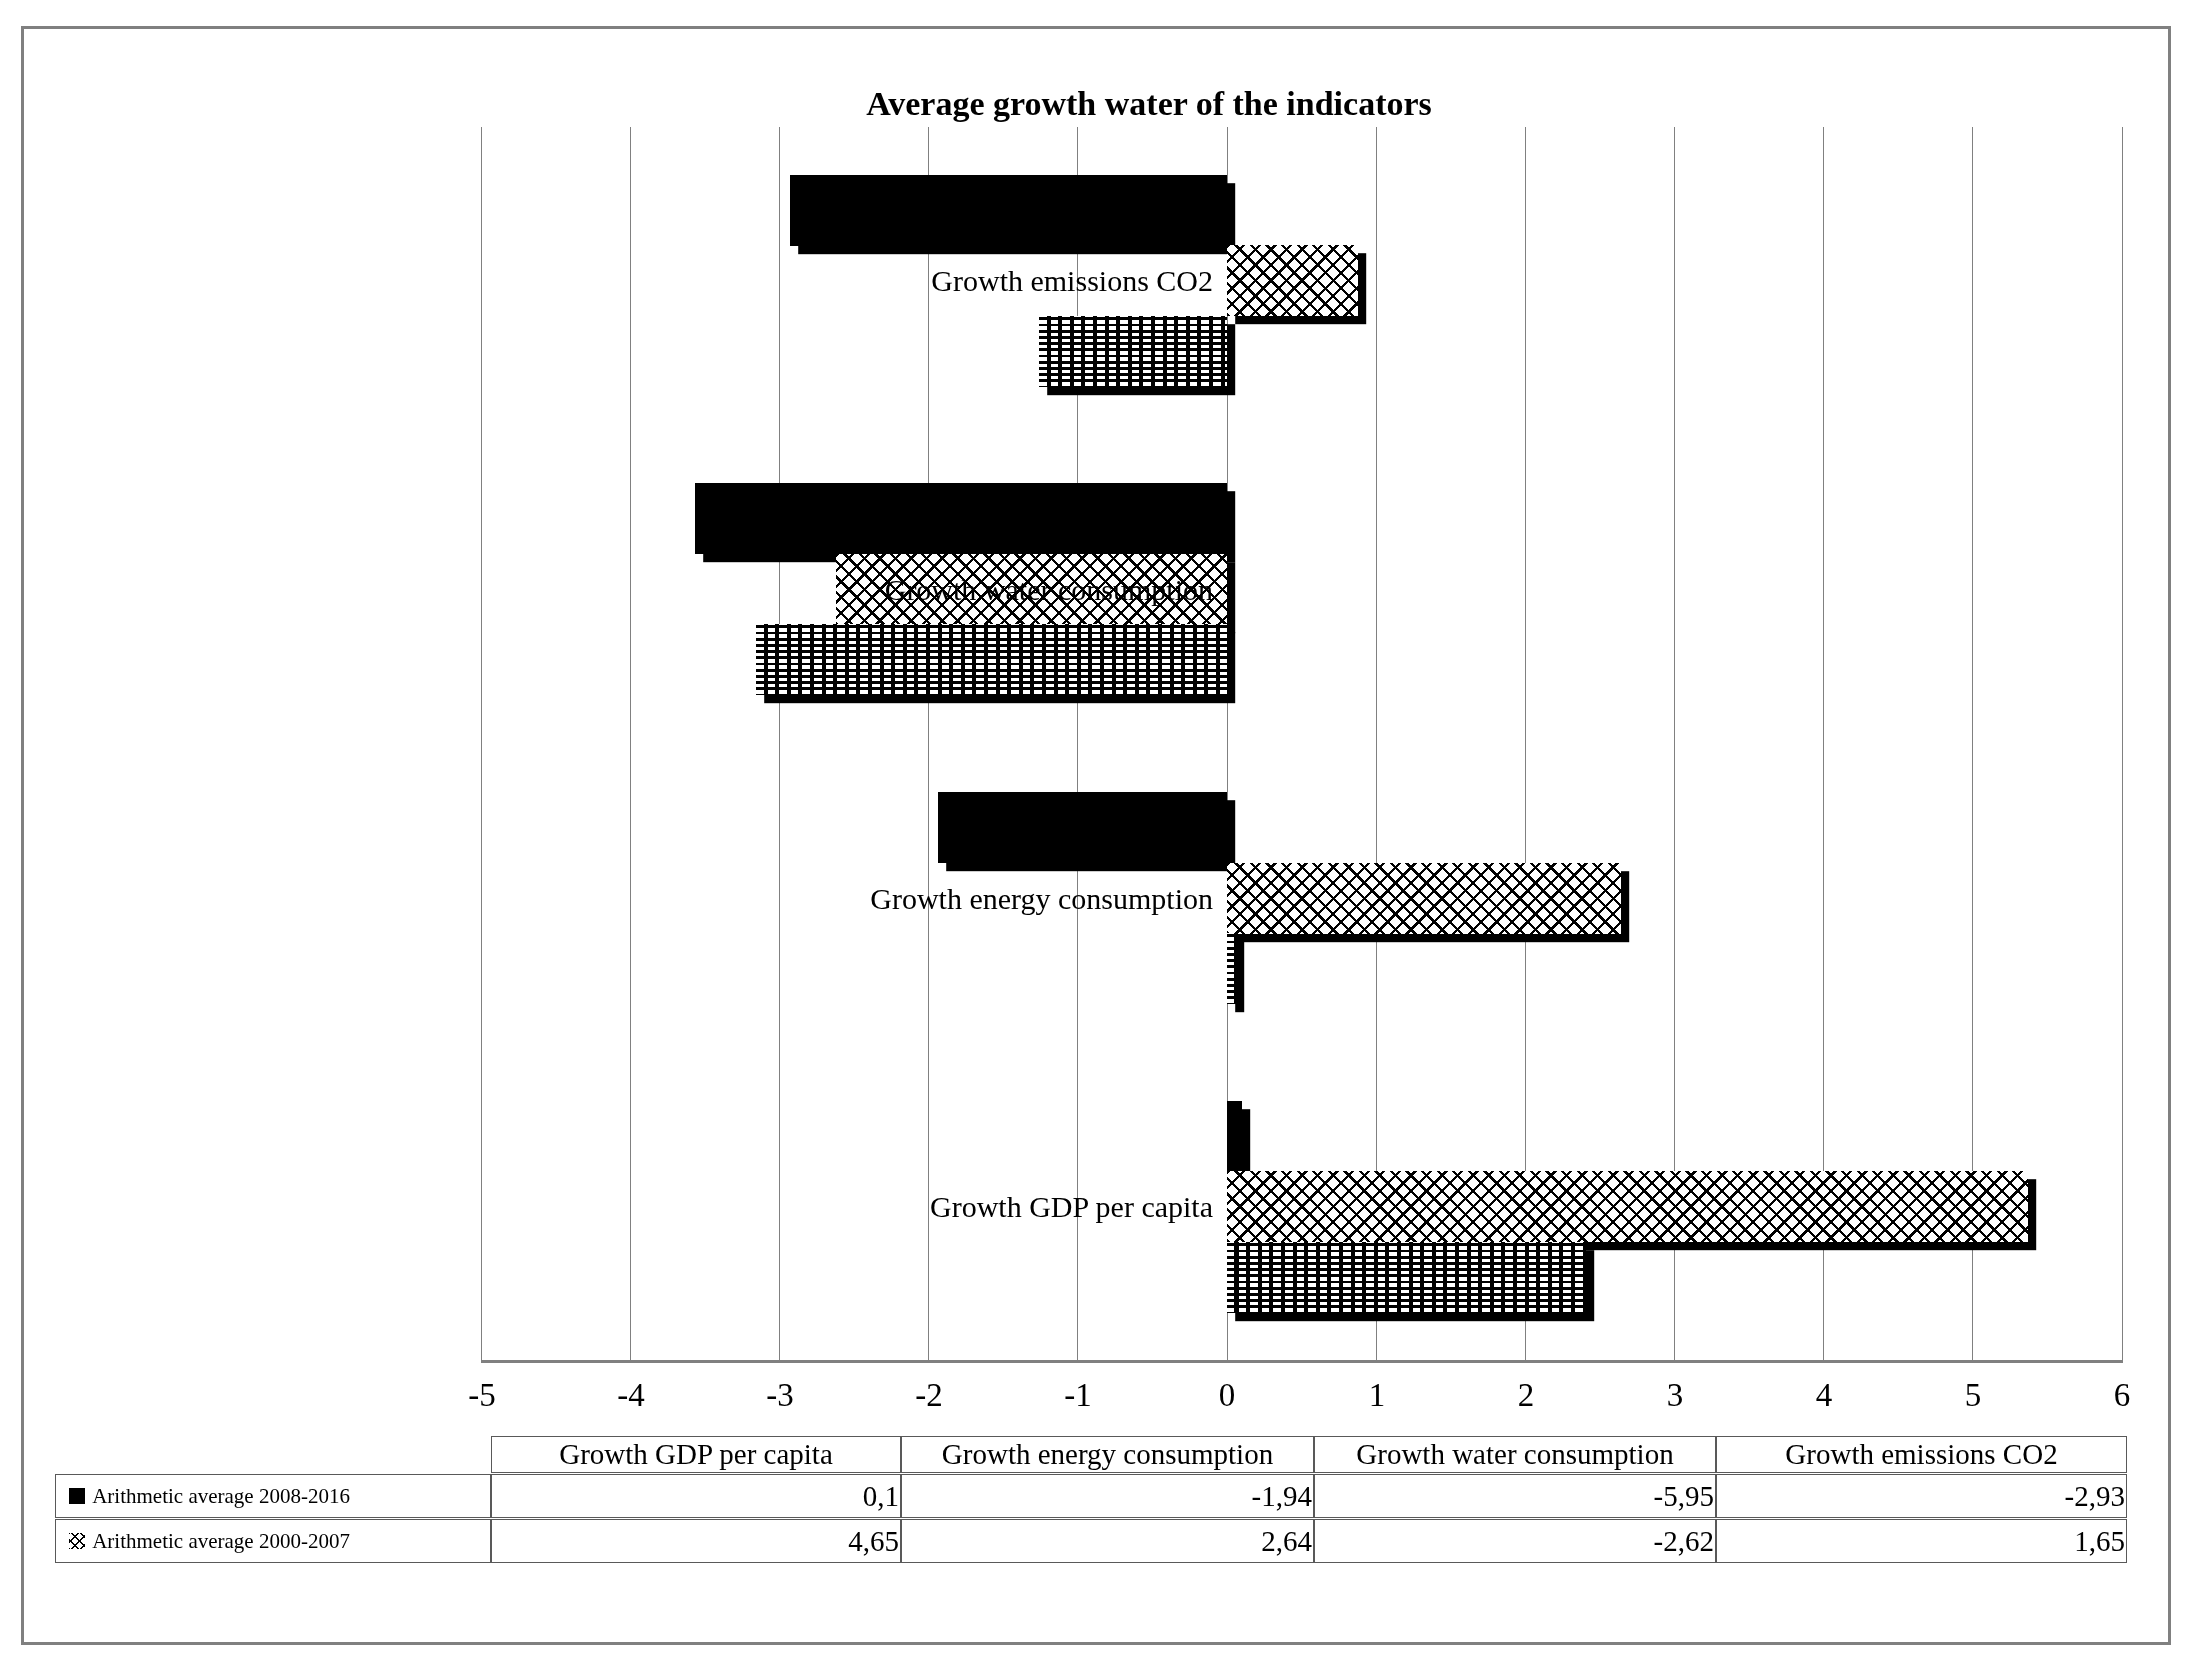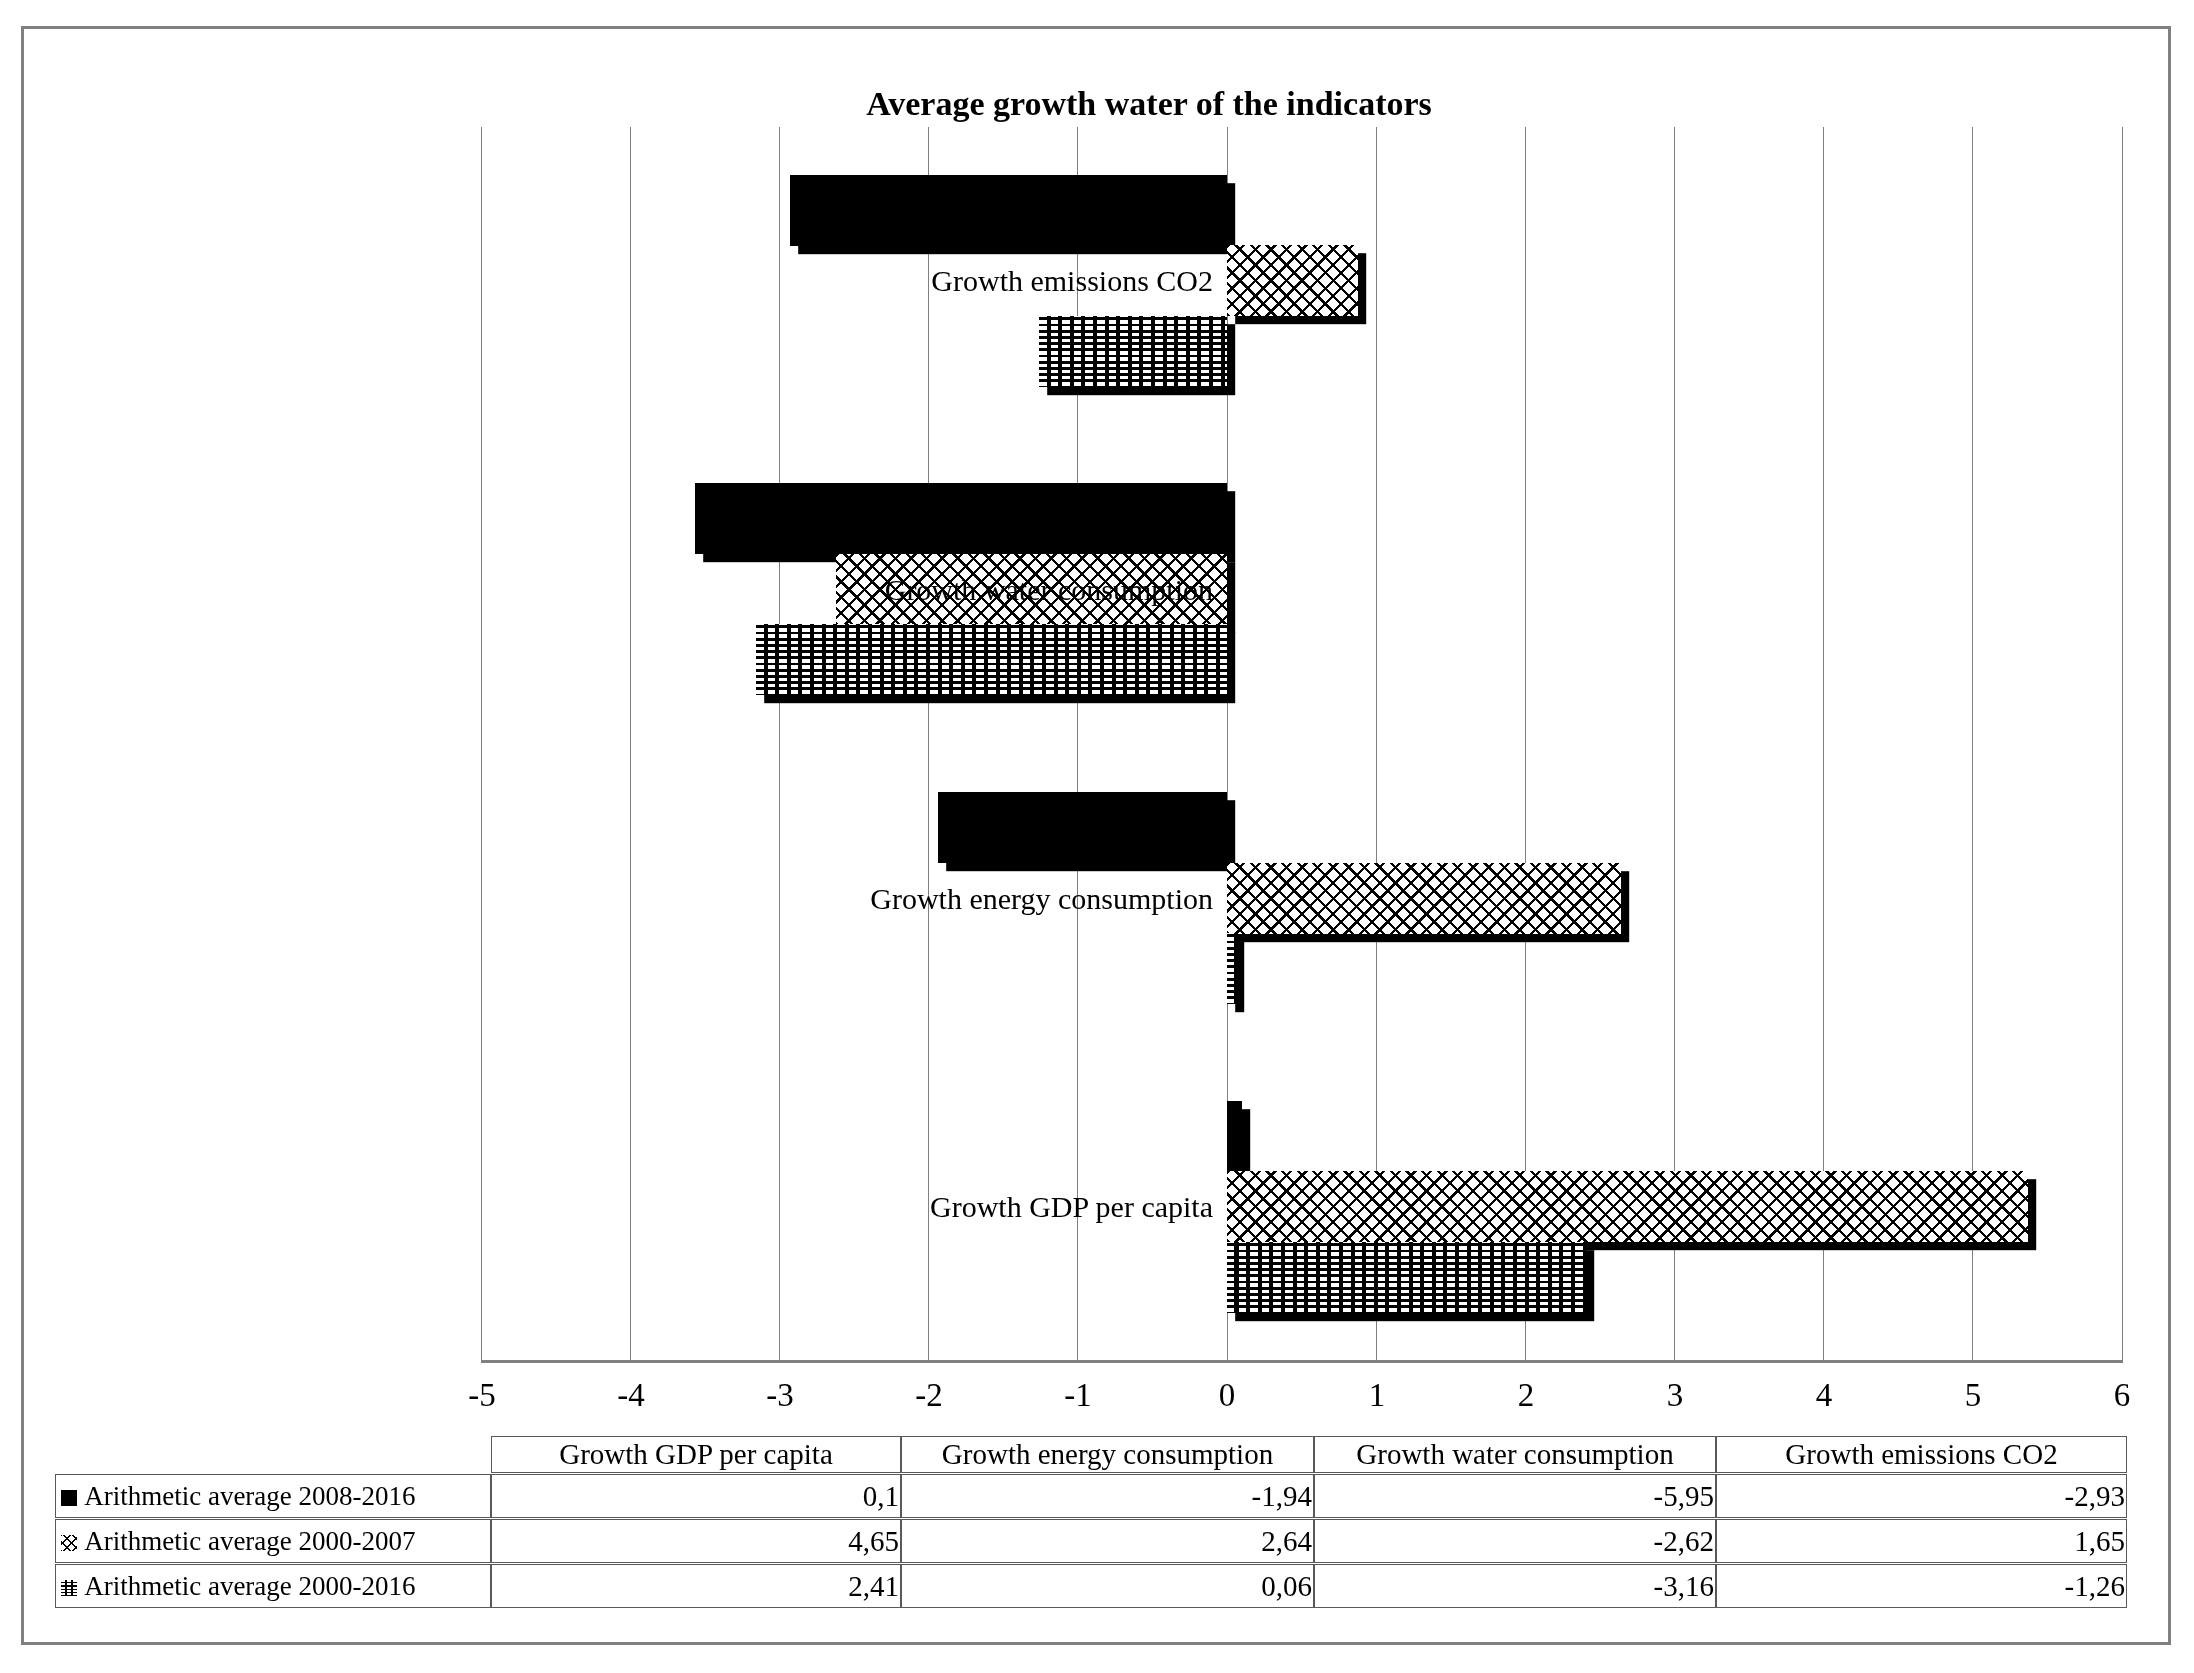--- a/index.html
+++ b/index.html
@@ -61,21 +61,21 @@
     table-layout:fixed;border-collapse:separate;border-spacing:0 1.4px;
     font-size:29px;
   }
   table.data-table td,table.data-table th{
     border:1.4px solid #595959;background:#fff;font-weight:normal;
     vertical-align:middle;overflow:hidden;white-space:nowrap;
   }
   table.data-table th.colhead{height:33px;text-align:center;}
   table.data-table td.val{height:40px;text-align:right;}
   table.data-table th.legend{
-    height:40px;text-align:left;padding-left:5px;font-size:27px;
+    height:40px;text-align:left;padding-left:13px;font-size:21px;
   }
   table.data-table th.corner{border:none;background:transparent;}
   .swatch{
     display:inline-block;width:16.4px;height:16.4px;margin-right:6.8px;
     vertical-align:-1.4px;
   }
 </style>
 </head>
 <body>
 
@@ -152,22 +152,15 @@
         <td class="val">-5,95</td>
         <td class="val">-2,93</td>
       </tr>
       <tr>
         <th class="legend"><span class="swatch pat-hatch-sm"></span>Arithmetic average 2000-2007</th>
         <td class="val">4,65</td>
         <td class="val">2,64</td>
         <td class="val">-2,62</td>
         <td class="val">1,65</td>
       </tr>
-      <tr>
-        <th class="legend"><span class="swatch pat-grid-sm"></span>Arithmetic average 2000-2016</th>
-        <td class="val">2,41</td>
-        <td class="val">0,06</td>
-        <td class="val">-3,16</td>
-        <td class="val">-1,26</td>
-      </tr>
     </tbody>
 </table>
 
 
 </body></html>

